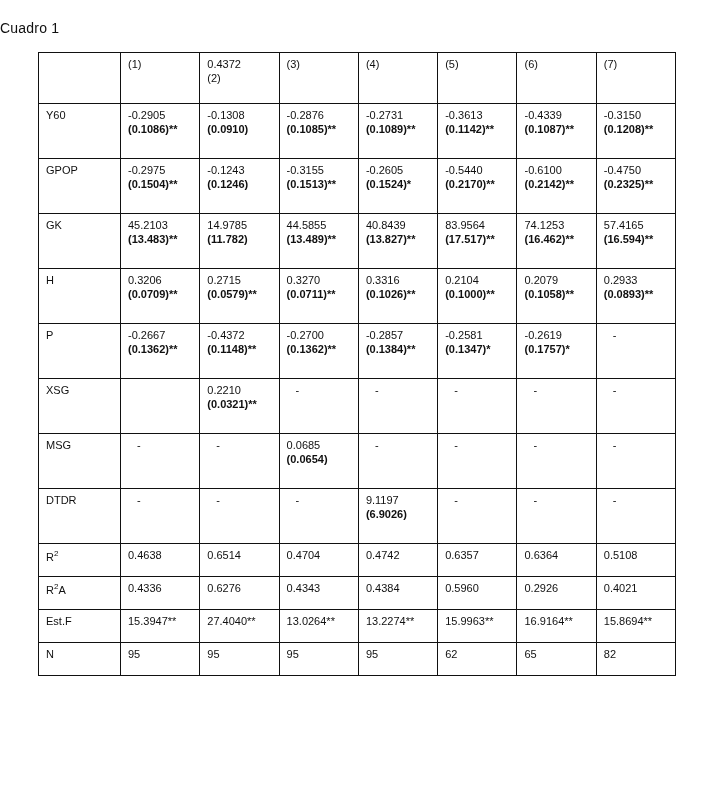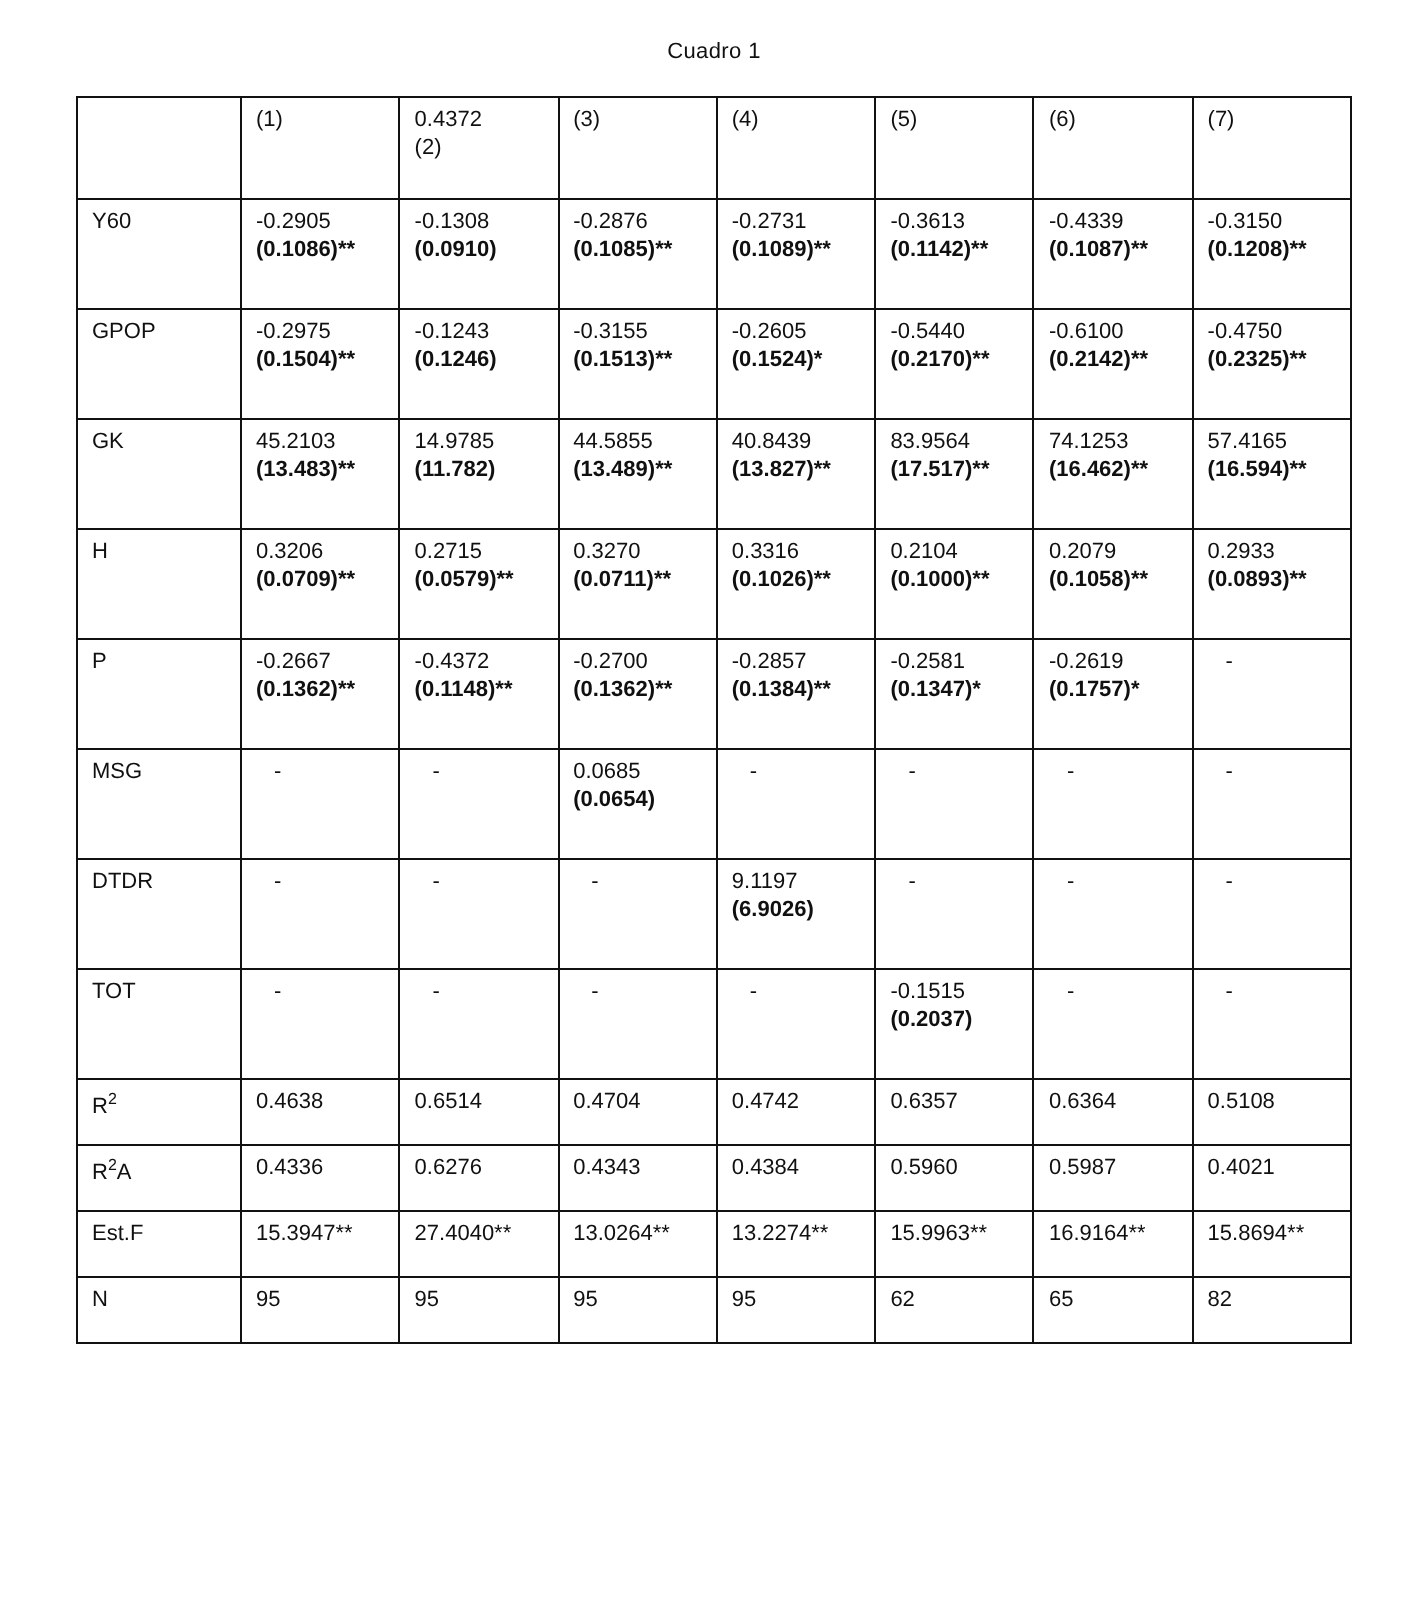--- a/index.html
+++ b/index.html
@@ -16,22 +16,21 @@
     overflow: hidden;
   }
   .page {
     width: 714px;
     height: 811px;
     box-sizing: border-box;
     padding: 0;
     position: relative;
   }
   .caption {
-    text-align: center;
-    font-size: 11px;
+    font-size: 14px;
     letter-spacing: 0.2px;
     margin-top: 20px;
     margin-bottom: 16px;
   }
   .table-wrap {
     margin: 0 38px 0 38px;
   }
   table.data {
     border-collapse: collapse;
     width: 638px;
@@ -283,20 +282,45 @@
             </td>
             <td class="cell">
               <span class="v1">-0.2619</span>
               <span class="v2">(0.1757)*</span>
             </td>
             <td class="cell dash">
               <span class="v1">-</span>
             </td>
           </tr>
           <tr class="tall">
+            <td class="rowlabel"><span>XSG</span></td>
+            <td class="cell">
+              <span class="v1"></span>
+            </td>
+            <td class="cell">
+              <span class="v1">0.2210</span>
+              <span class="v2">(0.0321)**</span>
+            </td>
+            <td class="cell dash">
+              <span class="v1">-</span>
+            </td>
+            <td class="cell dash">
+              <span class="v1">-</span>
+            </td>
+            <td class="cell dash">
+              <span class="v1">-</span>
+            </td>
+            <td class="cell dash">
+              <span class="v1">-</span>
+            </td>
+            <td class="cell dash">
+              <span class="v1">-</span>
+            </td>
+          </tr>
+          <tr class="tall">
             <td class="rowlabel"><span>MSG</span></td>
             <td class="cell dash">
               <span class="v1">-</span>
             </td>
             <td class="cell dash">
               <span class="v1">-</span>
             </td>
             <td class="cell">
               <span class="v1">0.0685</span>
               <span class="v2">(0.0654)</span>
@@ -332,45 +356,20 @@
             <td class="cell dash">
               <span class="v1">-</span>
             </td>
             <td class="cell dash">
               <span class="v1">-</span>
             </td>
             <td class="cell dash">
               <span class="v1">-</span>
             </td>
           </tr>
-          <tr class="tall">
-            <td class="rowlabel"><span>TOT</span></td>
-            <td class="cell dash">
-              <span class="v1">-</span>
-            </td>
-            <td class="cell dash">
-              <span class="v1">-</span>
-            </td>
-            <td class="cell dash">
-              <span class="v1">-</span>
-            </td>
-            <td class="cell dash">
-              <span class="v1">-</span>
-            </td>
-            <td class="cell">
-              <span class="v1">-0.1515</span>
-              <span class="v2">(0.2037)</span>
-            </td>
-            <td class="cell dash">
-              <span class="v1">-</span>
-            </td>
-            <td class="cell dash">
-              <span class="v1">-</span>
-            </td>
-          </tr>
           <tr class="short">
             <td class="rowlabel"><span>R</span><sup>2</sup></td>
             <td class="cell">
               <span class="v1">0.4638</span>
             </td>
             <td class="cell">
               <span class="v1">0.6514</span>
             </td>
             <td class="cell">
               <span class="v1">0.4704</span>
@@ -399,21 +398,21 @@
             <td class="cell">
               <span class="v1">0.4343</span>
             </td>
             <td class="cell">
               <span class="v1">0.4384</span>
             </td>
             <td class="cell">
               <span class="v1">0.5960</span>
             </td>
             <td class="cell">
-              <span class="v1">0.5987</span>
+              <span class="v1">0.2926</span>
             </td>
             <td class="cell">
               <span class="v1">0.4021</span>
             </td>
           </tr>
           <tr class="short">
             <td class="rowlabel"><span>Est.F</span></td>
             <td class="cell">
               <span class="v1">15.3947**</span>
             </td>

